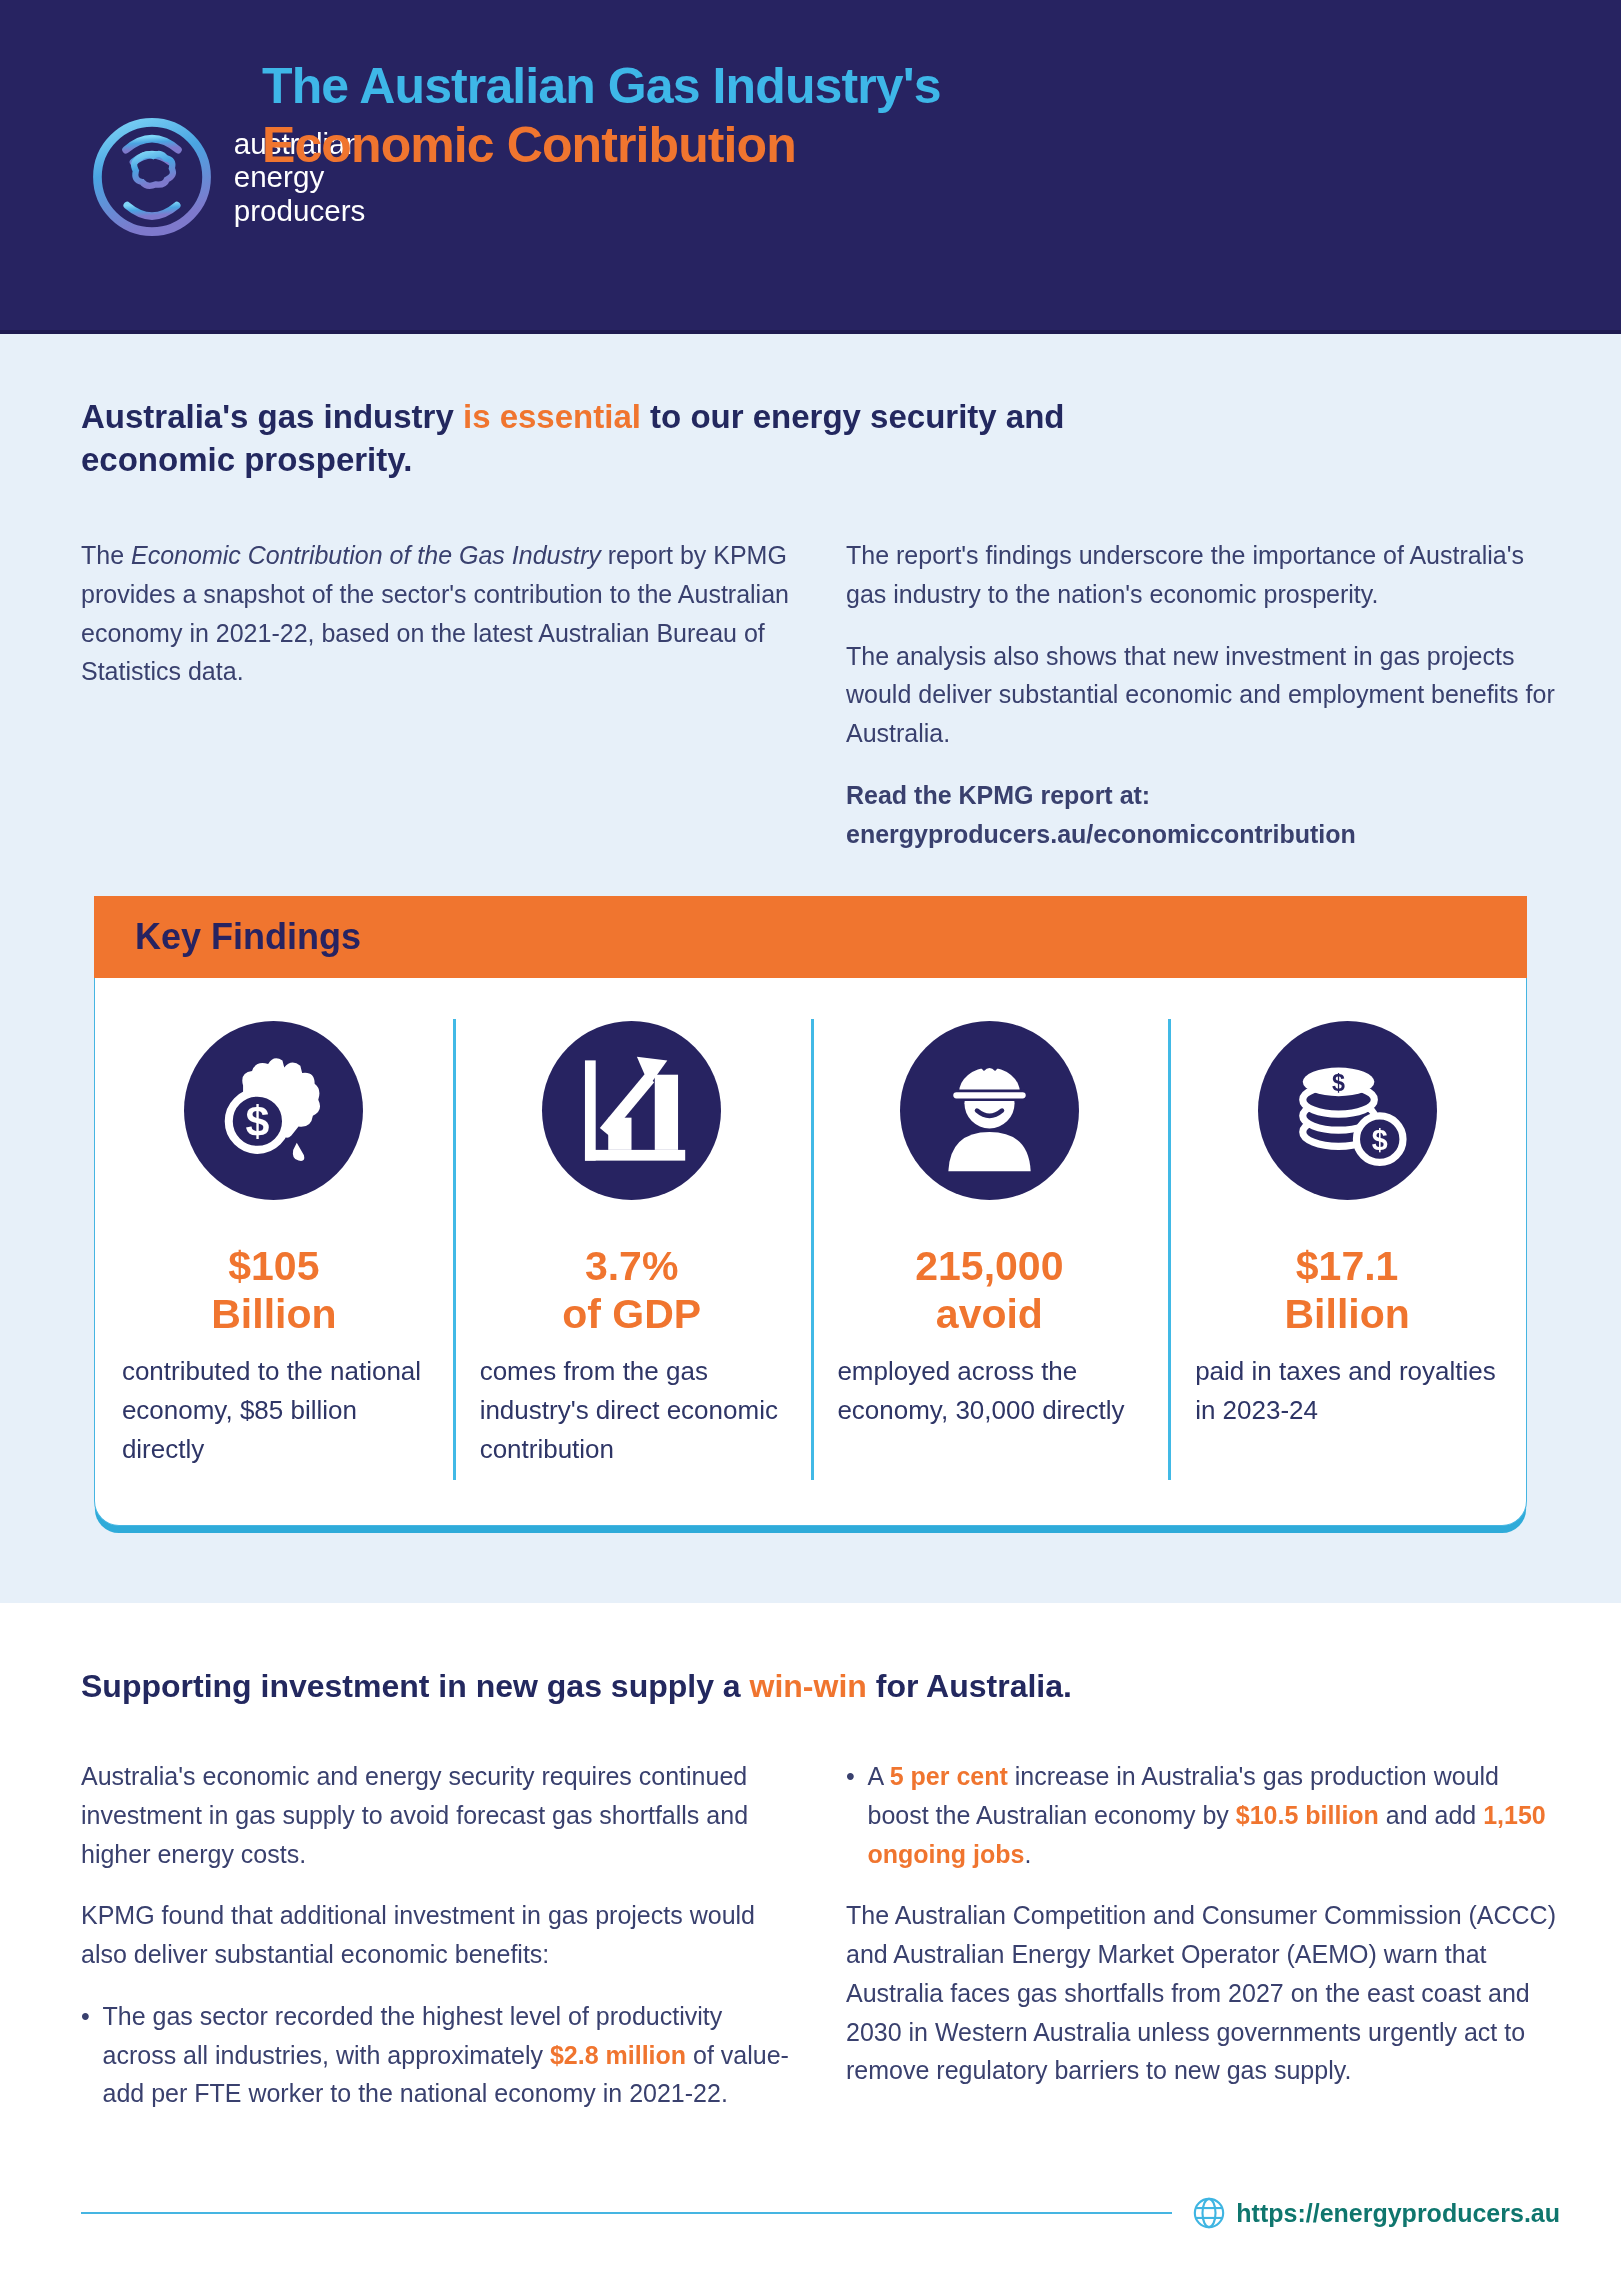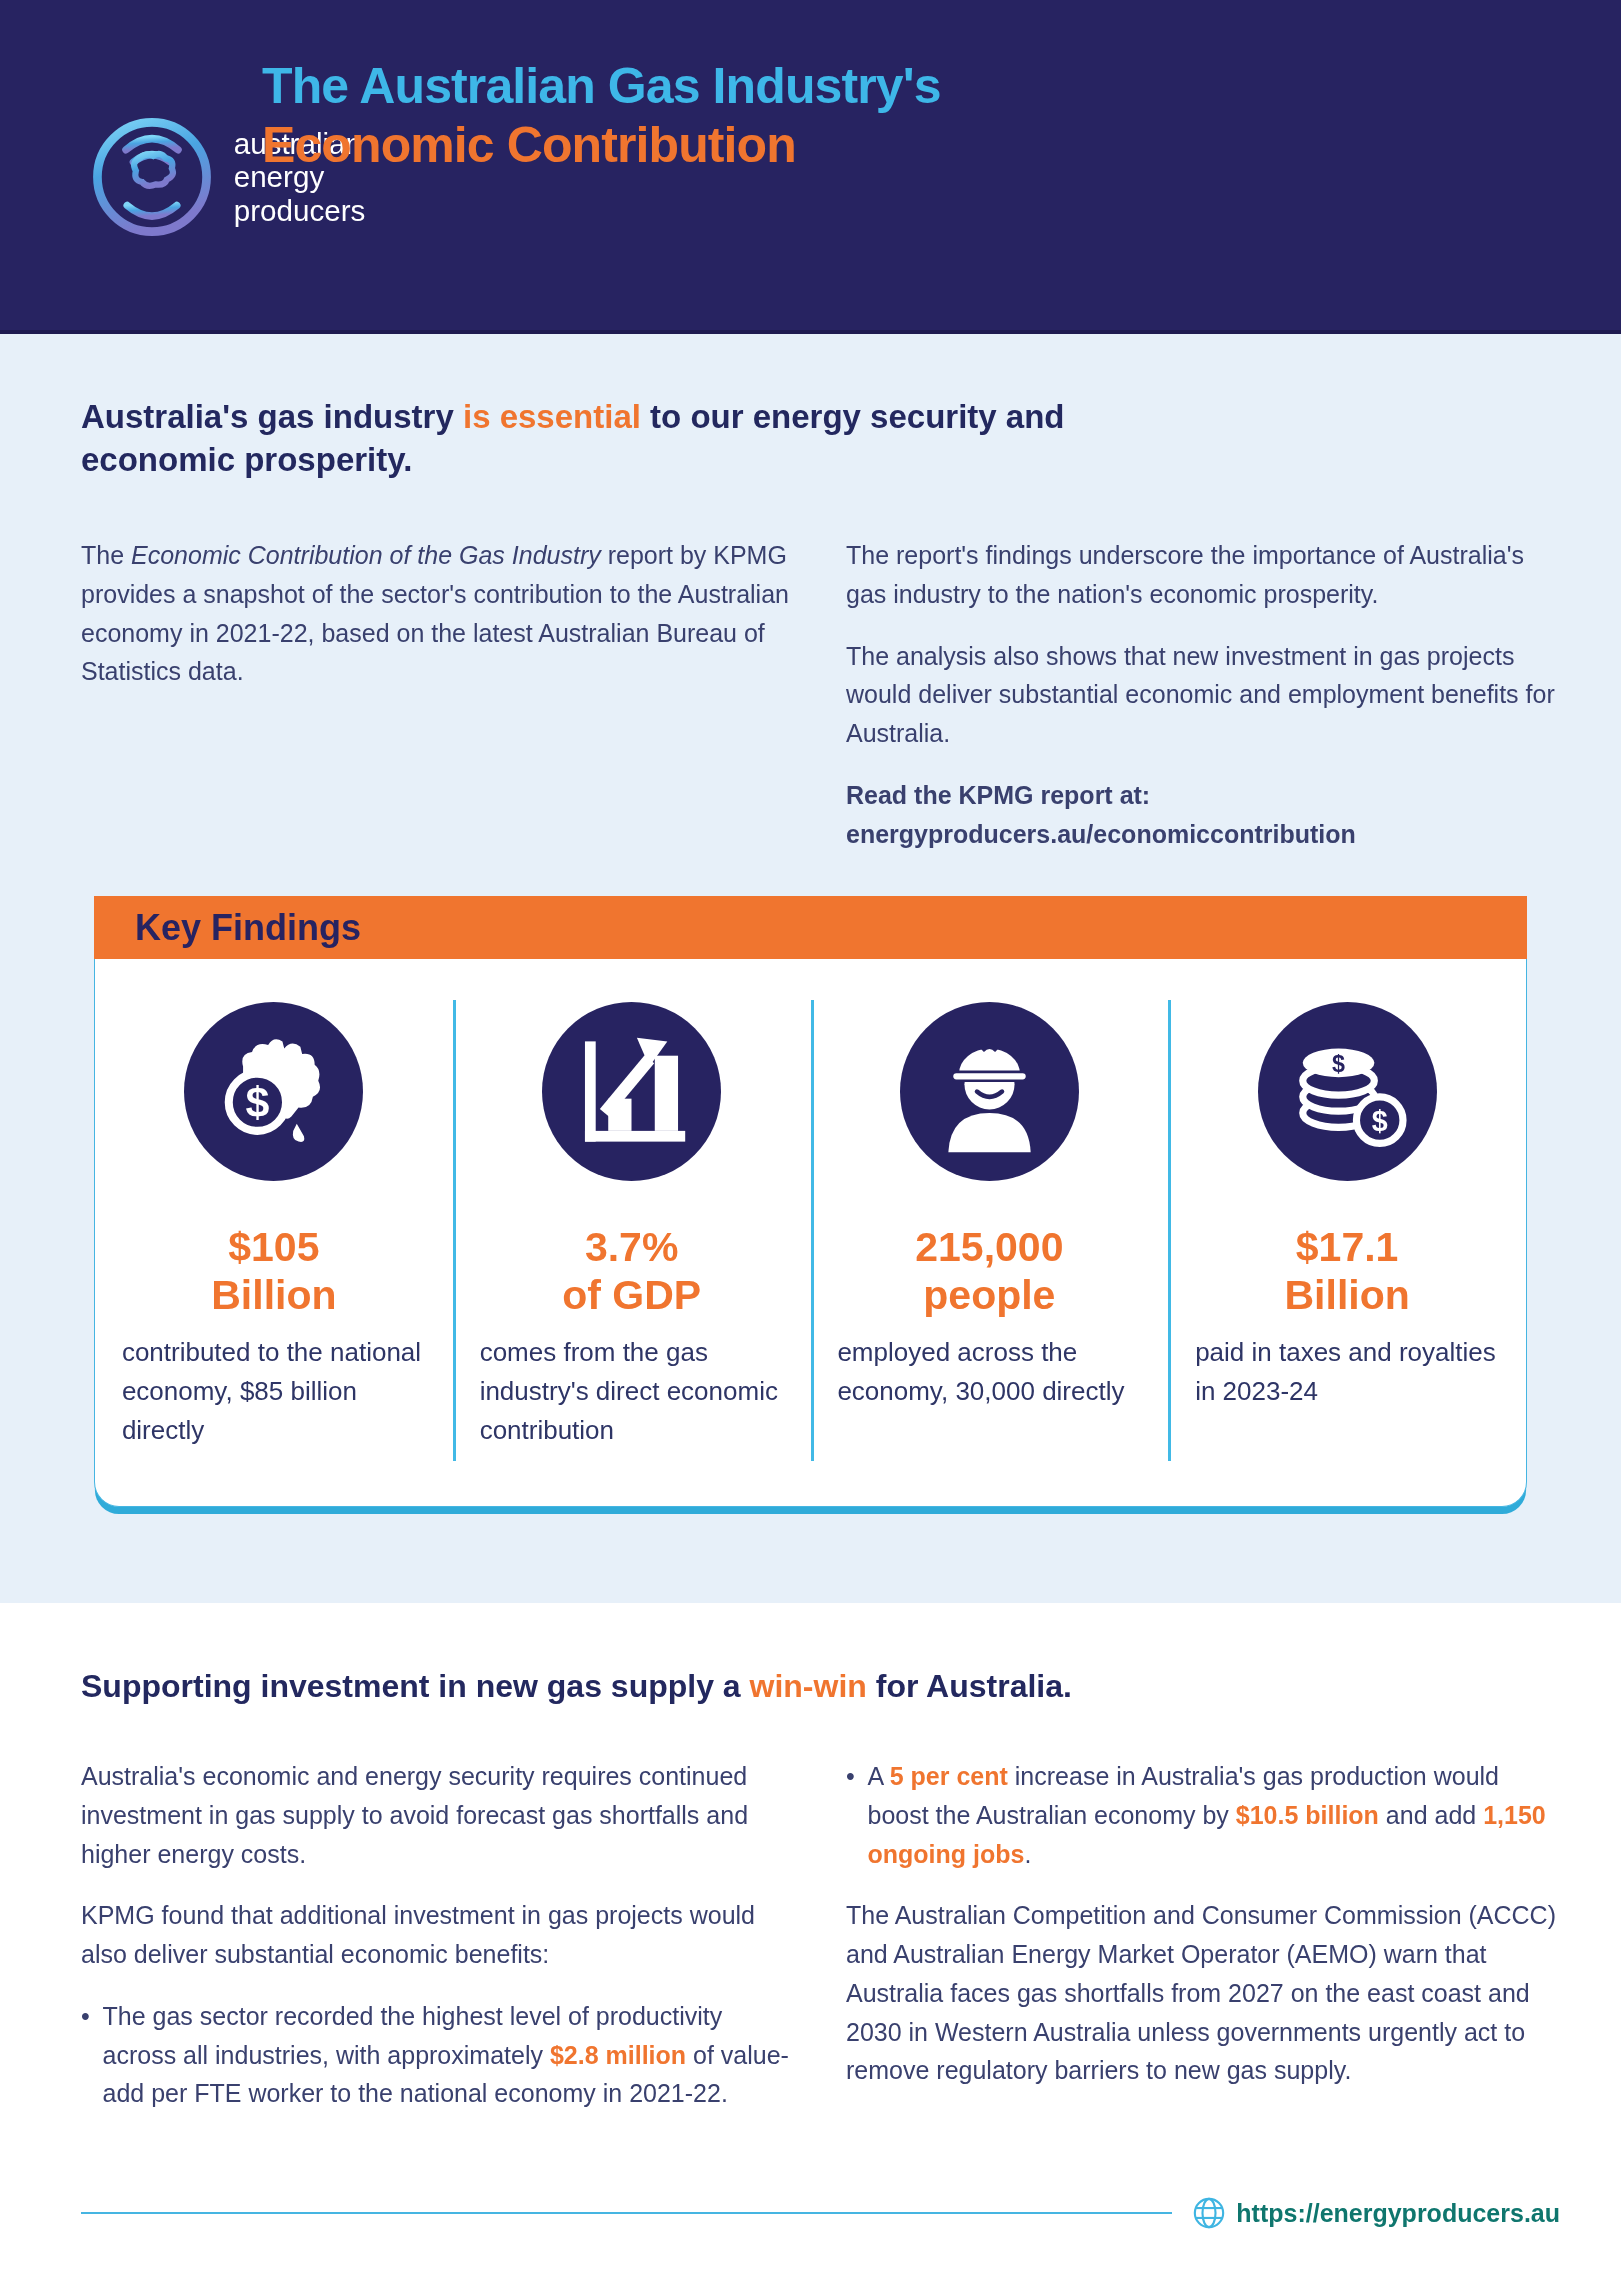--- a/index.html
+++ b/index.html
@@ -32,21 +32,21 @@
   .col p{margin:0 0 23px;font-size:25px;line-height:1.55;color:#39406e;}
   .col-left-top{left:81px;top:536px;}
   .col-right-top{left:846px;top:536px;width:716px;}
   .cta{font-weight:700;color:#272361;}
   .it{font-style:italic;}
   .hl{color:#f0752f;}
   .hlb{color:#f0752f;font-weight:700;}
   
   .kf-card{position:absolute;left:94px;top:896px;width:1433px;}
   .kf-header{
-    height:63px;background:#f0752f;display:flex;align-items:center;
+    height:82px;background:#f0752f;display:flex;align-items:center;
     padding-left:41px;box-sizing:border-box;
   }
   .kf-title{font-size:36px;font-weight:700;color:#272361;}
   .kf-body{
     position:relative;height:548px;background:#ffffff;
     border:1.8px solid #45b5e2;border-top:none;
     border-radius:0 0 25px 25px;
     box-shadow:0 8px 0 -0.9px #2fabd9;
     display:flex;box-sizing:border-box;
   }
@@ -177,21 +177,21 @@
             <circle cx="50" cy="46" r="14" fill="#ffffff"></circle>
             <path d="M33,40 a17,14 0 0 1 34,0 l0,1 l-34,0 z" fill="#ffffff"></path>
             <path d="M46,27 q4,-4 8,0" stroke="#272361" stroke-width="2.5" fill="none"></path>
             <rect x="29" y="39" width="42" height="5" rx="2.5" fill="#ffffff" stroke="#272361" stroke-width="1.5"></rect>
             <path d="M43,50 q7,6 14,0" stroke="#272361" stroke-width="2.5" fill="none" stroke-linecap="round"></path>
             <path d="M27,84 q1,-22 23,-22 q22,0 23,22 z" fill="#ffffff"></path>
           </svg>
         </div>
         <div class="kf-value">
           <div>215,000</div>
-          <div>people</div>
+          <div>avoid</div>
         </div>
         <div class="kf-desc">employed across the economy, 30,000 directly</div>
       </div>
 
       <div class="kf-col">
         <div class="kf-icon">
           <svg viewBox="0 0 100 100">
             <g stroke="#ffffff" stroke-width="4" fill="#272361">
               <ellipse cx="45" cy="62" rx="20" ry="8"></ellipse>
               <ellipse cx="45" cy="53" rx="20" ry="8"></ellipse>

